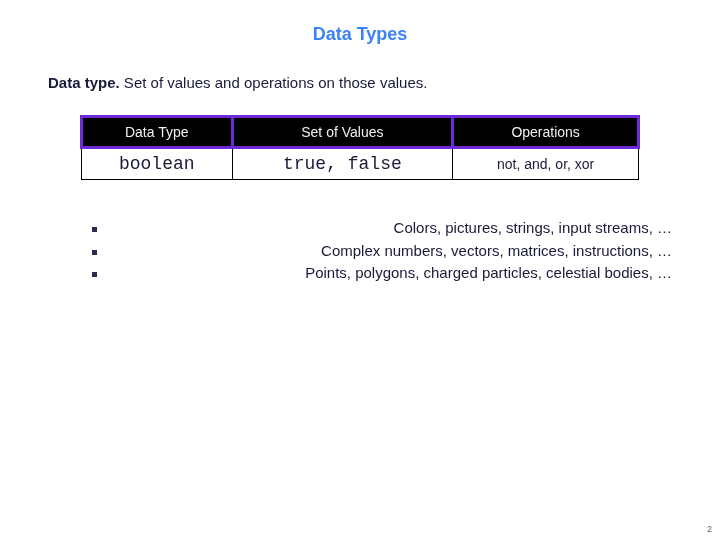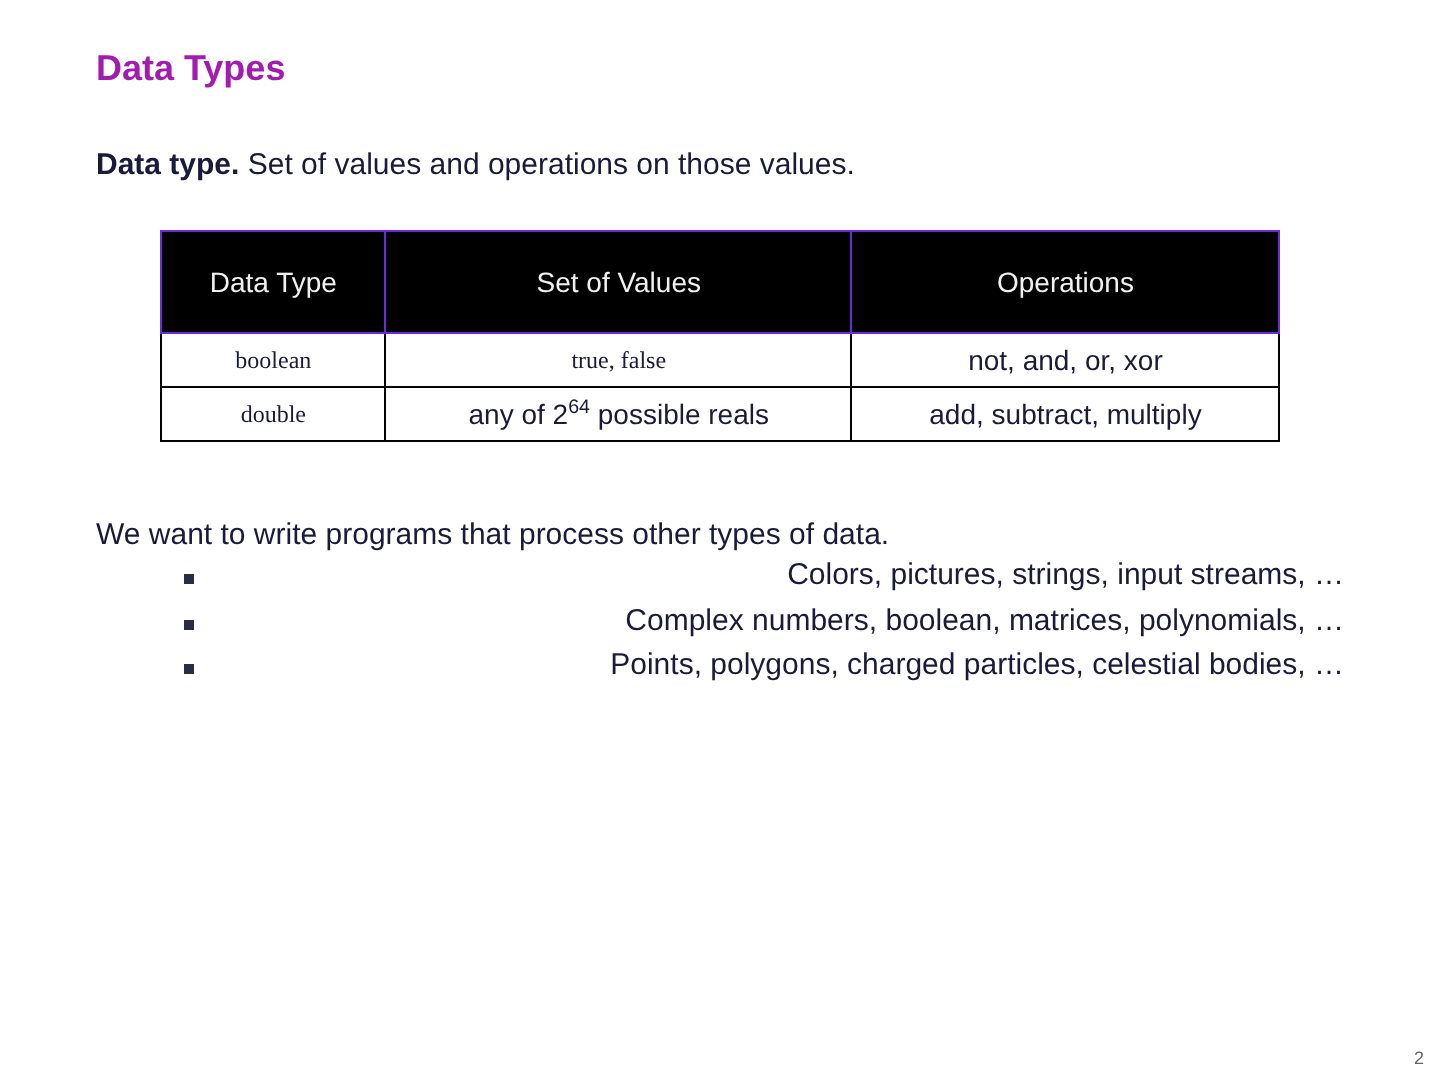--- a/index.html
+++ b/index.html
@@ -11,56 +11,56 @@
     font-family: "Comic Sans MS", "Comic Sans", cursive, sans-serif;
     color: #1a1a3a;
     font-size: 15px;
     position: relative;
   }
   .slide {
     padding: 20px 48px 0 48px;
     box-sizing: border-box;
   }
   .title {
-    text-align: left;
+    text-align: center;
     font-weight: bold;
     font-size: 18px;
     margin: 4px 0 28px 0;
-    color: #a21caf;
+    color: #3b82f6;
   }
   .para {
     margin: 16px 0 22px 0;
     line-height: 1.35;
   }
   .term {
     font-weight: bold;
   }
   table.types {
     border-collapse: collapse;
     margin: 6px auto 38px auto;
     width: 560px;
     font-size: 14px;
   }
   table.types th {
     background: #000000;
     color: #f0f0f0;
     font-weight: normal;
-    border: 1px solid #6d28d9;
-    padding: 17px 8px;
+    border: 3px solid #6d28d9;
+    padding: 6px 8px;
     text-align: center;
   }
   table.types td {
     border: 1px solid #000000;
     padding: 5px 8px;
     text-align: center;
     color: #1a1a3a;
   }
   .mono {
-    font-family: Liberation Serif, serif;
-    font-size: 12px;
+    font-family: Liberation Mono, monospace;
+    font-size: 18px;
   }
   sup {
     font-size: 0.7em;
     vertical-align: super;
     line-height: 0;
   }
   ul.bullets {
     list-style: none;
     margin: 2px 0 0 0;
     padding: 0 0 0 44px;
@@ -110,32 +110,26 @@
         <th>Set of Values</th>
         <th>Operations</th>
       </tr>
     </thead>
     <tbody>
       <tr>
         <td class="mono">boolean</td>
         <td class="mono">true, false</td>
         <td>not, and, or, xor</td>
       </tr>
-      <tr>
-        <td class="mono">double</td>
-        <td>any of 2<sup>64</sup> possible reals</td>
-        <td>add, subtract, multiply</td>
-      </tr>
     </tbody>
   </table>
 
   <div>
-    <div>We want to write programs that process other types of data.</div>
     <ul class="bullets">
       <li>Colors, pictures, strings, input streams, …</li>
-      <li>Complex numbers, boolean, matrices, polynomials, …</li>
+      <li>Complex numbers, vectors, matrices, instructions, …</li>
       <li>Points, polygons, charged particles, celestial bodies, …</li>
     </ul>
   </div>
 
 </div>
 
 <div class="pagenum">2</div>
 
 </body></html>

